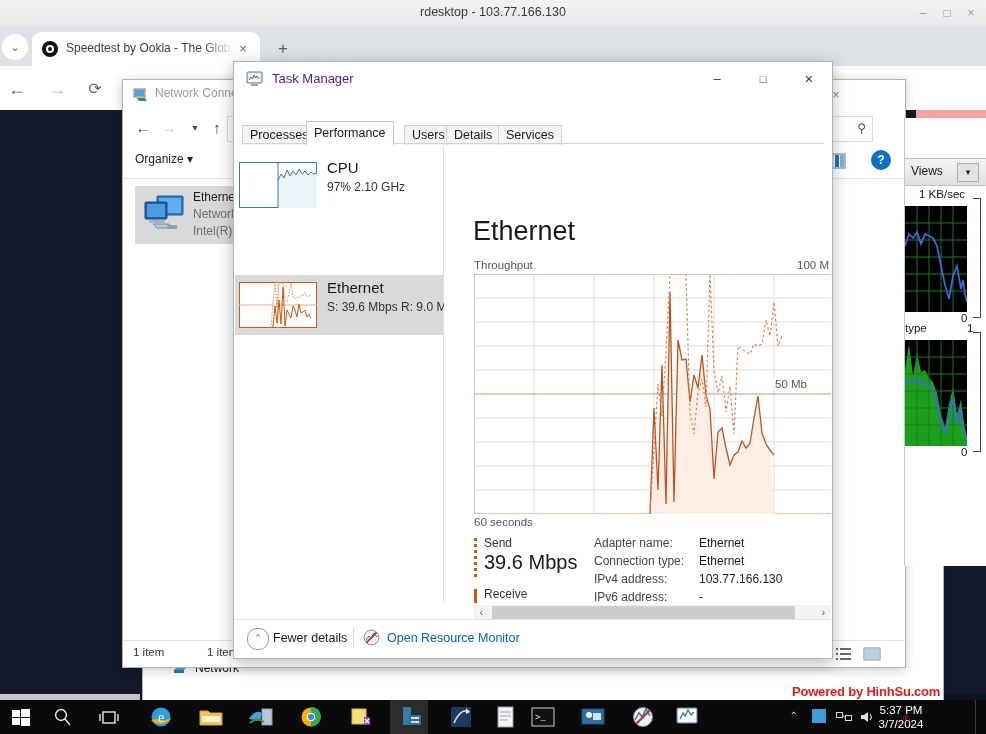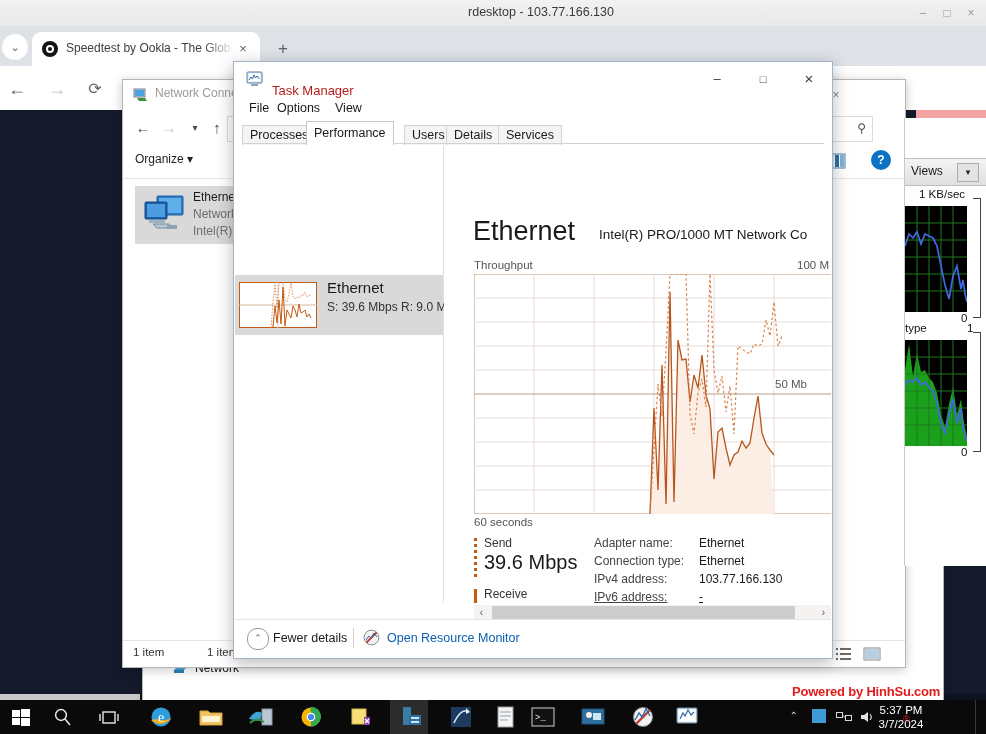--- a/index.html
+++ b/index.html
@@ -11,21 +11,21 @@
   .abs{position:absolute;}
 
   
   #rdesktop-titlebar{
     left:0;top:0;width:986px;height:26px;
     background:linear-gradient(#f2f2f2,#e8e8e8);
     border-bottom:1px solid #d6d6d6;
   }
   #rdesktop-title{
     position:absolute;left:50%;top:5px;transform:translateX(-50%);
-    font-size:12.5px;color:#3a3a3a;white-space:nowrap;margin-left:48px;
+    font-size:12.5px;color:#3a3a3a;white-space:nowrap;
   }
   .rd-btn{position:absolute;top:6px;width:14px;height:14px;color:#9a9a9a;font-size:12px;text-align:center;line-height:14px;}
   #rd-min{right:56px;}
   #rd-max{right:32px;}
   #rd-close{right:8px;}
 
   
   #chrome-window{left:0;top:26px;width:986px;height:668px;background:#dee1e6;}
   #chrome-tabstrip{position:absolute;left:0;top:0;width:986px;height:40px;background:#dee1e6;}
   #tab-list-btn{position:absolute;left:2px;top:8px;width:26px;height:26px;border-radius:13px;background:#fff;
@@ -135,21 +135,21 @@
   #pm-g2-min{position:absolute;left:56px;top:328px;font-size:11.5px;color:#111;}
   .pm-bracket{position:absolute;width:7px;border-top:1px solid #444;border-right:1px solid #444;border-bottom:1px solid #444;}
 
   
   #taskmgr{
     left:233px;top:61px;width:598px;height:596px;background:#fff;
     border:1px solid #9fb6cc;box-shadow:0 4px 16px rgba(0,0,0,.28);
   }
   #tm-titlebar{position:absolute;left:0;top:0;width:100%;height:34px;background:#fff;}
   #tm-app-icon{position:absolute;left:12px;top:9px;width:17px;height:16px;}
-  #tm-title{position:absolute;left:38px;top:9px;font-size:13px;color:#b91c1c;margin-top:12px;}
+  #tm-title{position:absolute;left:38px;top:9px;font-size:13px;color:#4c1d95;}
   .tmwin-btn{position:absolute;top:0;width:46px;height:34px;text-align:center;line-height:34px;font-size:13px;color:#3a3a3a;}
   #tm-min{right:92px;}
   #tm-max{right:46px;font-size:11px;}
   #tm-close{right:0;font-size:15px;}
 
   #tm-menubar{position:absolute;left:0;top:34px;width:100%;height:24px;}
   .tm-menu{position:absolute;top:3px;font-size:12.5px;color:#1a1a1a;padding:2px 5px;}
   #tm-menu-file{left:10px;}
   #tm-menu-options{left:38px;}
   #tm-menu-view{left:96px;}
@@ -189,21 +189,21 @@
   #tm-send-bar{position:absolute;left:30px;top:393px;width:3px;height:42px;
     background:repeating-linear-gradient(#c55a11 0 3px,transparent 3px 6px);}
   #tm-send-label{position:absolute;left:40px;top:391px;font-size:12px;color:#333;}
   #tm-send-value{position:absolute;left:40px;top:406px;font-size:20px;color:#1a1a1a;white-space:nowrap;}
   #tm-recv-bar{position:absolute;left:30px;top:444px;width:3px;height:42px;background:#c55a11;}
   #tm-recv-label{position:absolute;left:40px;top:442px;font-size:12px;color:#333;}
   #tm-recv-value{position:absolute;left:40px;top:457px;font-size:20px;color:#1a1a1a;white-space:nowrap;}
 
   .tm-info-k{position:absolute;left:150px;font-size:12px;color:#444;white-space:nowrap;}
   .tm-info-v{position:absolute;left:255px;font-size:12px;color:#1a1a1a;white-space:nowrap;}
-  .ir0{top:391px;} .ir1{top:409px;} .ir2{top:427px;} .ir3{top:445px;text-decoration:underline;}
+  .ir0{top:391px;} .ir1{top:409px;} .ir2{top:427px;} .ir3{top:445px;}
 
   #tm-hscroll{position:absolute;left:240px;bottom:37px;right:1px;height:16px;background:#f5f2f2;}
   #tm-hs-left{position:absolute;left:0;top:0;width:15px;height:16px;text-align:center;line-height:16px;font-size:10px;color:#555;}
   #tm-hs-right{position:absolute;right:0;top:0;width:15px;height:16px;text-align:center;line-height:16px;font-size:10px;color:#555;}
   #tm-hs-thumb{position:absolute;left:18px;top:1px;width:303px;height:14px;background:#cdcdcd;}
 
   #tm-bottombar{position:absolute;left:1px;right:1px;bottom:1px;height:37px;background:#fff;border-top:1px solid #e6e6e6;}
   #tm-fewer-ico{position:absolute;left:12px;top:8px;width:20px;height:20px;border-radius:10px;border:1px solid #9a9a9a;
     font-size:9px;color:#555;text-align:center;line-height:19px;}
   #tm-fewer-label{position:absolute;left:38px;top:11px;font-size:12.5px;color:#1a1a1a;}
@@ -412,55 +412,59 @@
       <rect x="2.5" y="2.5" width="12" height="8" fill="#fff"></rect>
       <polyline points="3,9 5,6 6.5,8 8,4 9.5,7 11,5 13.5,8" fill="none" stroke="#2a6aa8" stroke-width="1"></polyline>
       <rect x="5" y="13" width="7" height="2" fill="#8fa6bb"></rect>
     </svg>
     <div id="tm-title">Task Manager</div>
     <div class="tmwin-btn" id="tm-min">–</div>
     <div class="tmwin-btn" id="tm-max">□</div>
     <div class="tmwin-btn" id="tm-close">×</div>
   </div>
 
-  <div id="tm-menubar">
-    <div class="tm-menu" id="tm-menu-file">File</div>
-    <div class="tm-menu" id="tm-menu-options">Options</div>
-    <div class="tm-menu" id="tm-menu-view">View</div>
-  </div>
 
   <div id="tm-tabstrip">
     <div class="tm-tab" id="tm-tab-processes">Processes</div>
     <div class="tm-tab active" id="tm-tab-performance">Performance</div>
     <div class="tm-tab" id="tm-tab-users">Users</div>
     <div class="tm-tab" id="tm-tab-details">Details</div>
     <div class="tm-tab" id="tm-tab-services">Services</div>
   </div>
   <div id="tm-tabline"></div>
 
   <div id="tm-sidebar">
 
+    <div class="tm-si" id="tm-si-cpu">
+      <svg class="tm-si-thumb" viewBox="0 0 78 46" preserveAspectRatio="none">
+        <rect x="0.5" y="0.5" width="77" height="45" fill="#fff" stroke="#3a7ca5"></rect>
+        <polygon fill="#eaf3f8" points="39,46 39,18 42,12 45,16 48,8 51,14 54,9 57,13 60,7 63,12 66,9 69,13 72,10 75,12 78,11 78,46"></polygon>
+        <polyline fill="none" stroke="#3a7ca5" stroke-width="1" points="39,18 42,12 45,16 48,8 51,14 54,9 57,13 60,7 63,12 66,9 69,13 72,10 75,12 78,11"></polyline>
+        <line x1="39" y1="0" x2="39" y2="46" stroke="#3a7ca5" stroke-width="1"></line>
+      </svg>
+      <div class="tm-si-name">CPU</div>
+      <div class="tm-si-sub">97% 2.10 GHz</div>
+    </div>
 
 
     <div class="tm-si selected" id="tm-si-eth">
       <svg class="tm-si-thumb" viewBox="0 0 78 46" preserveAspectRatio="none">
         <rect x="0.5" y="0.5" width="77" height="45" fill="#fff" stroke="#c55a11"></rect>
         <line x1="0" y1="23" x2="78" y2="23" stroke="#d9b79a" stroke-width="1"></line>
         <line x1="39" y1="0" x2="39" y2="46" stroke="#e2c7b2" stroke-width="1"></line>
         <polyline fill="none" stroke="#d98050" stroke-width="0.9" stroke-dasharray="1.5,1.5" points="32,46 34,20 36,2 38,26 40,1 42,1 44,1 46,18 48,20 50,12 52,1 54,14 56,17 58,15 60,16 62,13 64,14 66,10 68,15 70,13 72,14"></polyline>
         <polyline fill="none" stroke="#c55a11" stroke-width="1" points="32,46 34,45 36,24 38,41 40,18 42,42 44,5 46,44 48,28 50,32 52,36 54,24 56,28 58,35 60,22 62,31 64,30 66,28 68,35 70,32 72,36"></polyline>
       </svg>
       <div class="tm-si-name">Ethernet</div>
       <div class="tm-si-sub">S: 39.6 Mbps  R: 9.0 Mbps</div>
     </div>
   </div>
 
   <div id="tm-detail">
     <div id="tm-eth-heading">Ethernet</div>
-    <div id="tm-eth-adapter">Intel(R) PRO/1000 MT Network Co</div>
 
     <div id="tm-throughput-label">Throughput</div>
     <div id="tm-scale-max">100 M</div>
 
     <svg id="tm-graph-wrap" viewBox="0 0 358 240" preserveAspectRatio="none">
       <rect x="0" y="0" width="358" height="240" fill="#fff" stroke="#c9a58a" stroke-width="1.2"></rect>
       <g stroke="#e6dcd6" stroke-width="1">
         <line x1="0" y1="24" x2="358" y2="24"></line>
         <line x1="0" y1="48" x2="358" y2="48"></line>
         <line x1="0" y1="72" x2="358" y2="72"></line>

